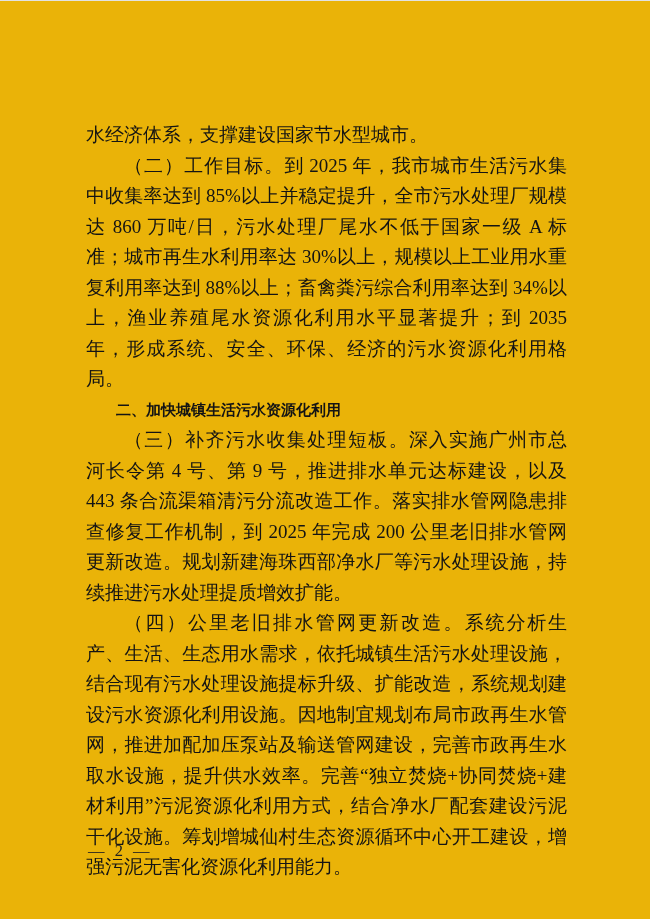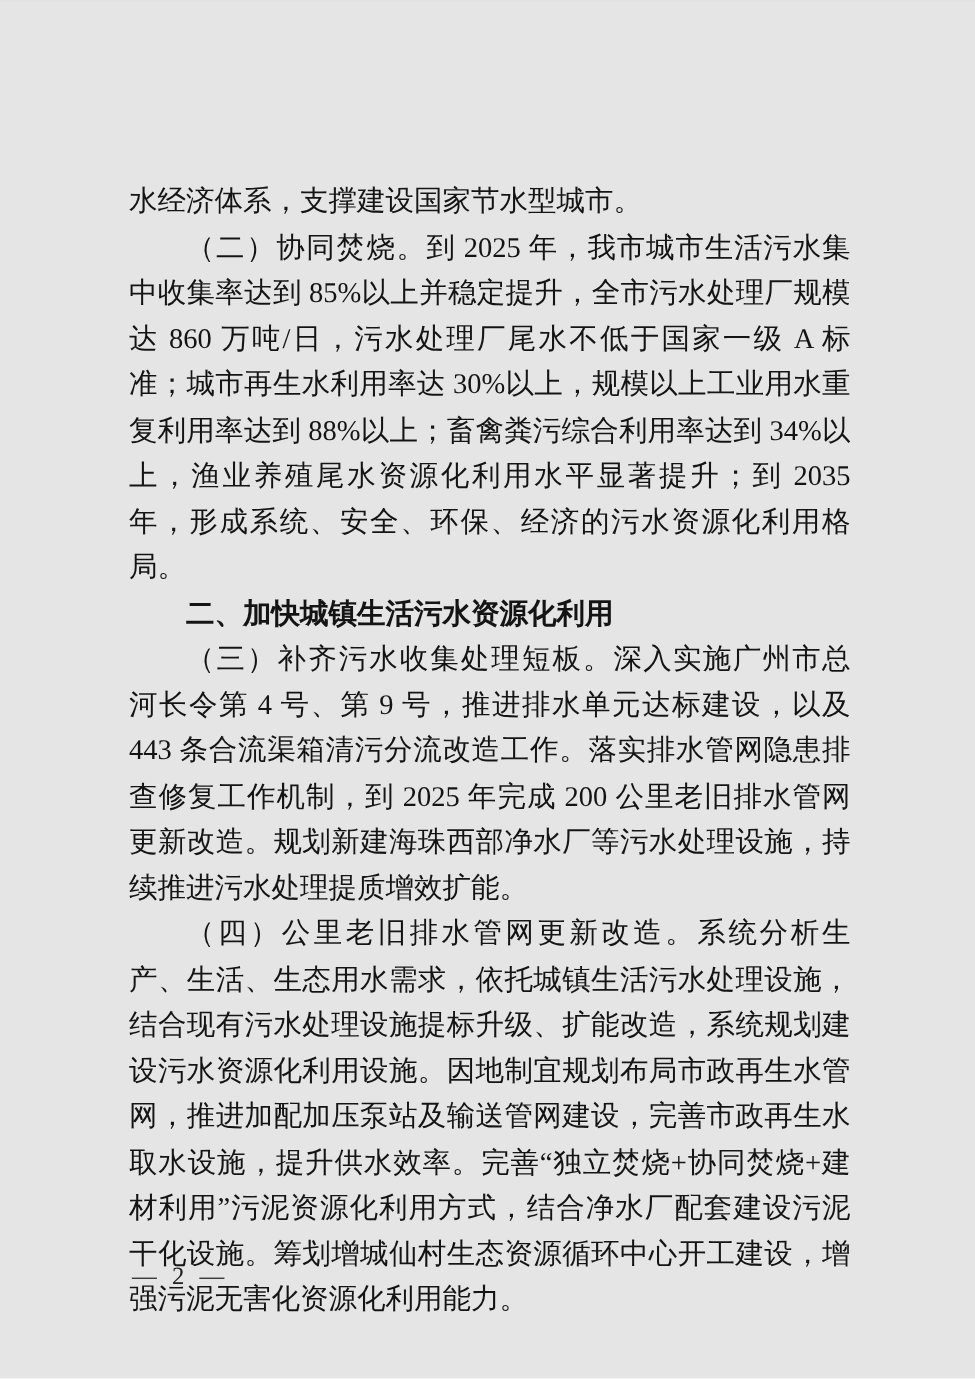--- a/index.html
+++ b/index.html
@@ -1,21 +1,21 @@
 <!DOCTYPE html>
 <html><head>
 <meta charset="utf-8">
 <style>
   * { margin: 0; padding: 0; box-sizing: border-box; }
   html, body { background: #ffffff; }
   .page {
     position: relative;
     width: 650px;
     height: 919px;
-    background: #e5e5e5;
+    background: #eab308;
     overflow: hidden;
     color: #141414;
     font-family: "Liberation Serif", "DejaVu Serif", serif;
     border-top: 1px solid #e2e2e2;
   }
   .text-block {
     position: absolute;
     left: 86px;
     top: 119px;
     width: 481px;
@@ -23,21 +23,21 @@
     line-height: 30.5px;
     text-align: justify;
     text-justify: inter-character;
   }
   .para-cont { text-indent: 0; }
   .para { text-indent: 2em; }
   .lead-kai { letter-spacing: 0.5px; }
   .section-heading {
     font-family: "Liberation Sans", "DejaVu Sans", sans-serif;
     font-weight: 700;
-    font-size: 19px;
+    font-size: 15px;
     line-height: 30.5px;
     text-indent: 2em;
     text-align: left;
   }
   .footer-pageno {
     position: absolute;
     left: 88px;
     top: 840px;
     font-size: 16.5px;
     line-height: 20px;
@@ -48,21 +48,21 @@
 </style>
 </head>
 <body>
 
 <div class="page">
 
   <div class="text-block">
 
     <p class="para-cont">水经济体系，支撑建设国家节水型城市。</p>
 
-    <p class="para"><span class="lead-kai">（二）协同焚烧。</span><span>到 2025 年，我市城市生活污水集中收集率达到 85%以上并稳定提升，全市污水处理厂规模达 860 万吨/日，污水处理厂尾水不低于国家一级 A 标准；城市再生水利用率达 30%以上，规模以上工业用水重复利用率达到 88%以上；畜禽粪污综合利用率达到 34%以上，渔业养殖尾水资源化利用水平显著提升；到 2035 年，形成系统、安全、环保、经济的污水资源化利用格局。</span></p>
+    <p class="para"><span class="lead-kai">（二）工作目标。</span><span>到 2025 年，我市城市生活污水集中收集率达到 85%以上并稳定提升，全市污水处理厂规模达 860 万吨/日，污水处理厂尾水不低于国家一级 A 标准；城市再生水利用率达 30%以上，规模以上工业用水重复利用率达到 88%以上；畜禽粪污综合利用率达到 34%以上，渔业养殖尾水资源化利用水平显著提升；到 2035 年，形成系统、安全、环保、经济的污水资源化利用格局。</span></p>
 
     <h2 class="section-heading">二、加快城镇生活污水资源化利用</h2>
 
     <p class="para"><span class="lead-kai">（三）补齐污水收集处理短板。</span><span>深入实施广州市总河长令第 4 号、第 9 号，推进排水单元达标建设，以及 443 条合流渠箱清污分流改造工作。落实排水管网隐患排查修复工作机制，到 2025 年完成 200 公里老旧排水管网更新改造。规划新建海珠西部净水厂等污水处理设施，持续推进污水处理提质增效扩能。</span></p>
 
     <p class="para"><span class="lead-kai">（四）公里老旧排水管网更新改造。</span><span>系统分析生产、生活、生态用水需求，依托城镇生活污水处理设施，结合现有污水处理设施提标升级、扩能改造，系统规划建设污水资源化利用设施。因地制宜规划布局市政再生水管网，推进加配加压泵站及输送管网建设，完善市政再生水取水设施，提升供水效率。完善“独立焚烧+协同焚烧+建材利用”污泥资源化利用方式，结合净水厂配套建设污泥干化设施。筹划增城仙村生态资源循环中心开工建设，增强污泥无害化资源化利用能力。</span></p>
 
   </div>
 
   <div class="footer-pageno">— 2 —</div>

